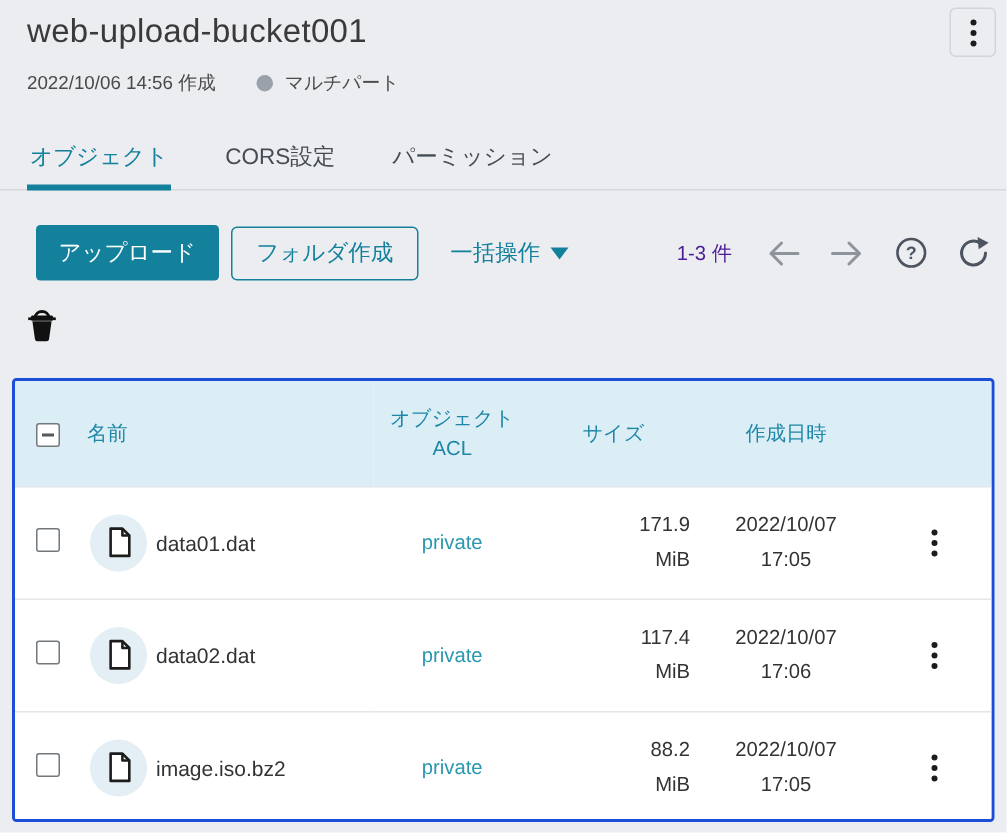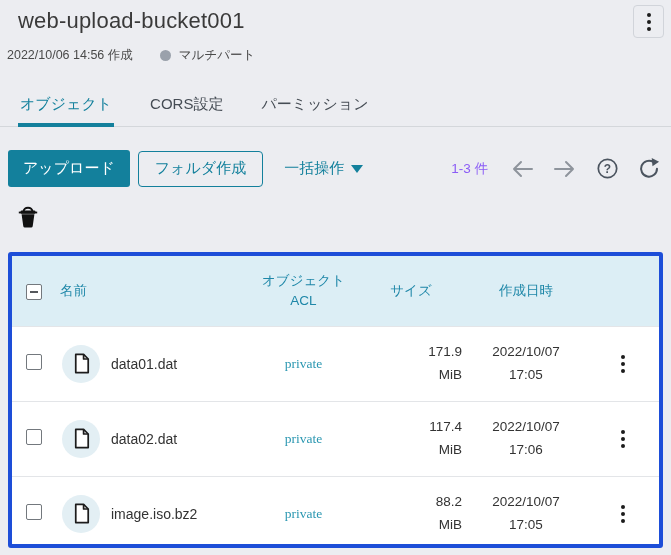--- a/index.html
+++ b/index.html
@@ -11,68 +11,68 @@
   .abs { position:absolute; }
 
   
   .page-title { left:18px; top:8px; font-size:22px; color:#3a3a3a; letter-spacing:.2px; }
   .kebab-btn {
     right:7px; top:5px; width:31px; height:33px; border:1px solid #d1d4da;
     border-radius:4px; background:transparent; display:flex; flex-direction:column;
     align-items:center; justify-content:center; gap:3px; cursor:pointer;
   }
   .kebab-btn i, .row-kebab i { width:4px; height:4px; border-radius:50%; background:#1c1c1c; display:block; }
-  .meta { left:7px; top:47px; display:flex; align-items:center; font-size:12.5px; color:#4a4a4a; }
+  .meta { left:18px; top:47px; display:flex; align-items:center; font-size:12.5px; color:#4a4a4a; }
   .meta .dot { width:11px; height:11px; border-radius:50%; background:#9aa1ab; margin-left:27px; margin-right:8px; }
 
   
   .tabs { left:0; right:0; top:93px; padding-left:18px; display:flex; gap:34px;
           border-bottom:1px solid #d4d7db; }
   .tab { font-size:15px; color:#454c54; padding:2px 2px 9px 2px; cursor:pointer; }
   .tab.active { color:#13809c; border-bottom:4px solid #13809c; margin-bottom:-1px; }
 
   
-  .toolbar { left:0; right:10px; top:150px; height:37px; display:flex; align-items:center;padding-left:8px; }
+  .toolbar { left:16px; right:10px; top:150px; height:37px; display:flex; align-items:center;padding-left:8px; }
   .btn-primary {
     background:#13809c; color:#fff; border:none; border-radius:3px; height:37px;
     padding:0 15px; font-size:15px; font-family:inherit; cursor:pointer;
   }
   .btn-outline {
     background:transparent; color:#13809c; border:1px solid #13809c; border-radius:4px;
     height:36px; padding:0 16px; font-size:15px; font-family:inherit; margin-left:8px; cursor:pointer;
   }
   .bulk { margin-left:21px; color:#13809c; font-size:15px; background:none; border:none;
           font-family:inherit; display:flex; align-items:center; gap:7px; cursor:pointer; }
   .caret-down { width:0; height:0; border-left:6px solid transparent; border-right:6px solid transparent;
                 border-top:8px solid #13809c; display:inline-block; }
   .pager { margin-left:auto; display:flex; align-items:center; gap:19px; }
-  .count { font-size:13.5px; color:#8b5cf6; margin-right:3px; }
+  .count { font-size:13.5px; color:#4c1d95; margin-right:3px; }
   .icon-btn { background:none; border:none; cursor:pointer; display:flex; align-items:center; padding:0; }
 
   
   .bucket { left:18px; top:203px; background:none; border:none; cursor:pointer; padding:0; }
 
   
   .card { left:8px; right:8px; top:252px; height:296px; background:#fff;
-          border:4px solid #1d4ed8; border-radius:3px; overflow:hidden; }
+          border:2px solid #1d4ed8; border-radius:3px; overflow:hidden; }
   table { width:100%; border-collapse:collapse; table-layout:fixed; }
   thead tr { height:70px; background:#dceef5; }
   th { font-weight:normal; font-size:13.5px; color:#1e87a8; vertical-align:middle; }
   th.left { text-align:left; }
   tbody tr { height:75px; border-top:1px solid #e3e5e8; background:#fff; }
   td { vertical-align:middle; font-size:13.5px; color:#333; }
   .cb-cell { padding-left:14px; }
   .checkbox { width:16px; height:16px; border:1px solid #73787d; border-radius:2px;
               background:#fff; display:inline-flex; align-items:center; justify-content:center; cursor:pointer; }
   .checkbox .dash { width:8px; height:2px; background:#55585c; }
-  .name-cell { display:flex; align-items:center; gap:11px; padding-left:2px; }
+  .name-cell { display:flex; align-items:center; gap:6px; padding-left:2px; }
   .file-circle { width:38px; height:38px; border-radius:50%; background:#e3eff4;
                  display:flex; align-items:center; justify-content:center; flex:0 0 38px; }
   .file-name { font-size:14px; color:#333; }
-  .acl { color:#2b97b1; text-align:center; cursor:pointer;font-family:Liberation Serif, serif; }
+  .acl { color:#2b97b1; text-align:center; cursor:pointer; }
   td.size { text-align:right; padding-right:4px; line-height:1.65; }
   td.date { text-align:center; line-height:1.65; }
   .row-kebab { background:none; border:none; cursor:pointer; display:flex; flex-direction:column;
                gap:3px; align-items:center; margin:0 auto; padding:4px; }
   .acl-head div { text-align:center; line-height:1.45; }
 </style>
 </head>
 <body>
 
 <div class="abs page-title">web-upload-bucket001</div>

